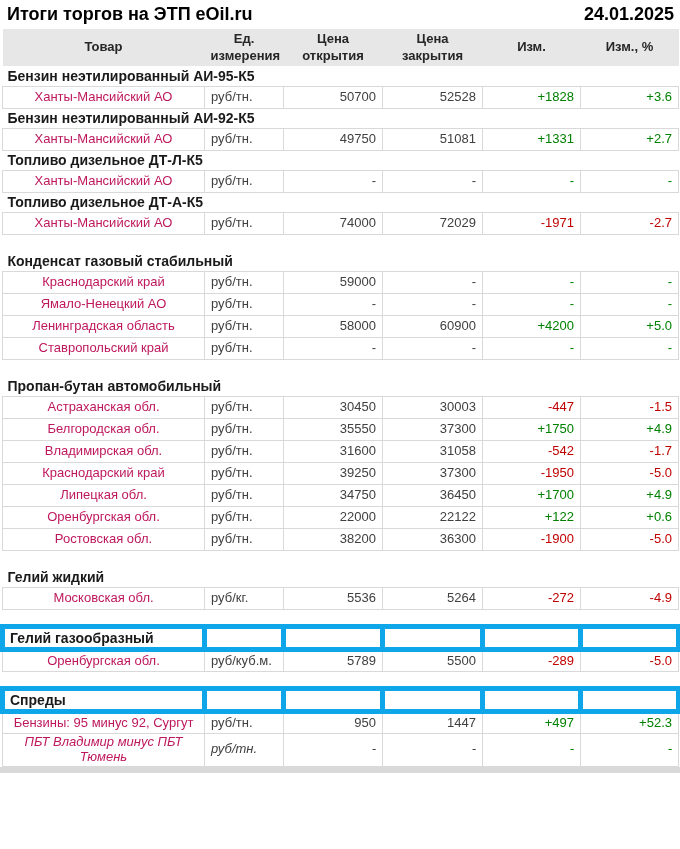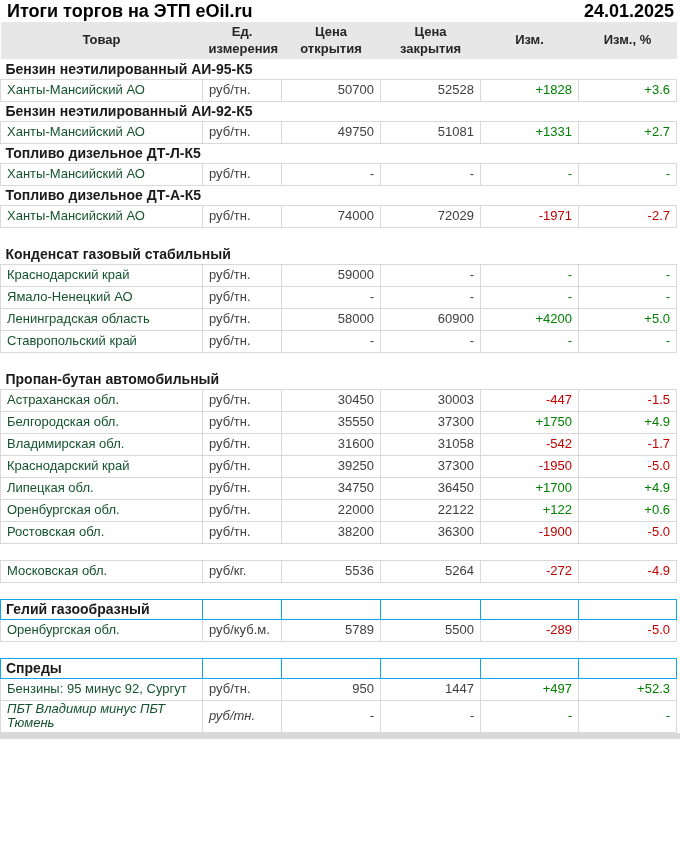--- a/index.html
+++ b/index.html
@@ -7,21 +7,21 @@
   body {
     width: 680px;
     background: #ffffff;
     font-family: "Liberation Sans", "DejaVu Sans", sans-serif;
     color: #404040;
   }
   .titlebar {
     display: flex;
     justify-content: space-between;
     align-items: center;
-    height: 22px;
+    height: 29px;
     padding: 2px 6px 2px 7px;
     font-size: 18px;
     font-weight: bold;
     color: #000000;
   }
   table.results {
     width: 676px;
     border-collapse: collapse;
     table-layout: fixed;
     font-size: 13px;
@@ -55,28 +55,28 @@
   }
   tr.section-row td {
     border: none;
     border-bottom: 1px solid #d9d9d9;
     font-weight: bold;
     font-size: 14px;
     color: #1a1a1a;
     height: 20px;
     padding: 1px 6px 1px 5px;
   }
-  tr.section-row.bordered td { border: 1px solid #0ea5e9; }
+  tr.section-row.bordered td { border: 5px solid #0ea5e9; }
   tr.section-row td:first-child { padding-left: 5px; }
   tr.spacer-row td {
     border: none;
     height: 17px;
     padding: 0;
   }
-  td.cell-product { text-align: left; color: #14532d; margin-left: 16px; }
+  td.cell-product { text-align: center; color: #be185d; margin-left: 16px; }
   td.cell-unit    { text-align: left; color: #404040; }
   td.cell-num     { text-align: right; color: #404040; }
   td.pos { color: #008000; }
   td.neg { color: #c00000; }
   tr.tall td { height: 29px; font-style: italic; }
   .footerbar {
     width: 680px;
     height: 6px;
     background: #d9d9d9;
   }
@@ -249,20 +249,23 @@
         <td class="cell-product">Ростовская обл.</td>
         <td class="cell-unit">руб/тн.</td>
         <td class="cell-num">38200</td>
         <td class="cell-num">36300</td>
         <td class="cell-num neg">-1900</td>
         <td class="cell-num neg">-5.0</td>
       </tr>
       <tr class="spacer-row">
         <td colspan="6"></td>
       </tr>
+      <tr class="section-row">
+        <td colspan="6">Гелий жидкий</td>
+      </tr>
       <tr>
         <td class="cell-product">Московская обл.</td>
         <td class="cell-unit">руб/кг.</td>
         <td class="cell-num">5536</td>
         <td class="cell-num">5264</td>
         <td class="cell-num neg">-272</td>
         <td class="cell-num neg">-4.9</td>
       </tr>
       <tr class="spacer-row">
         <td colspan="6"></td>

